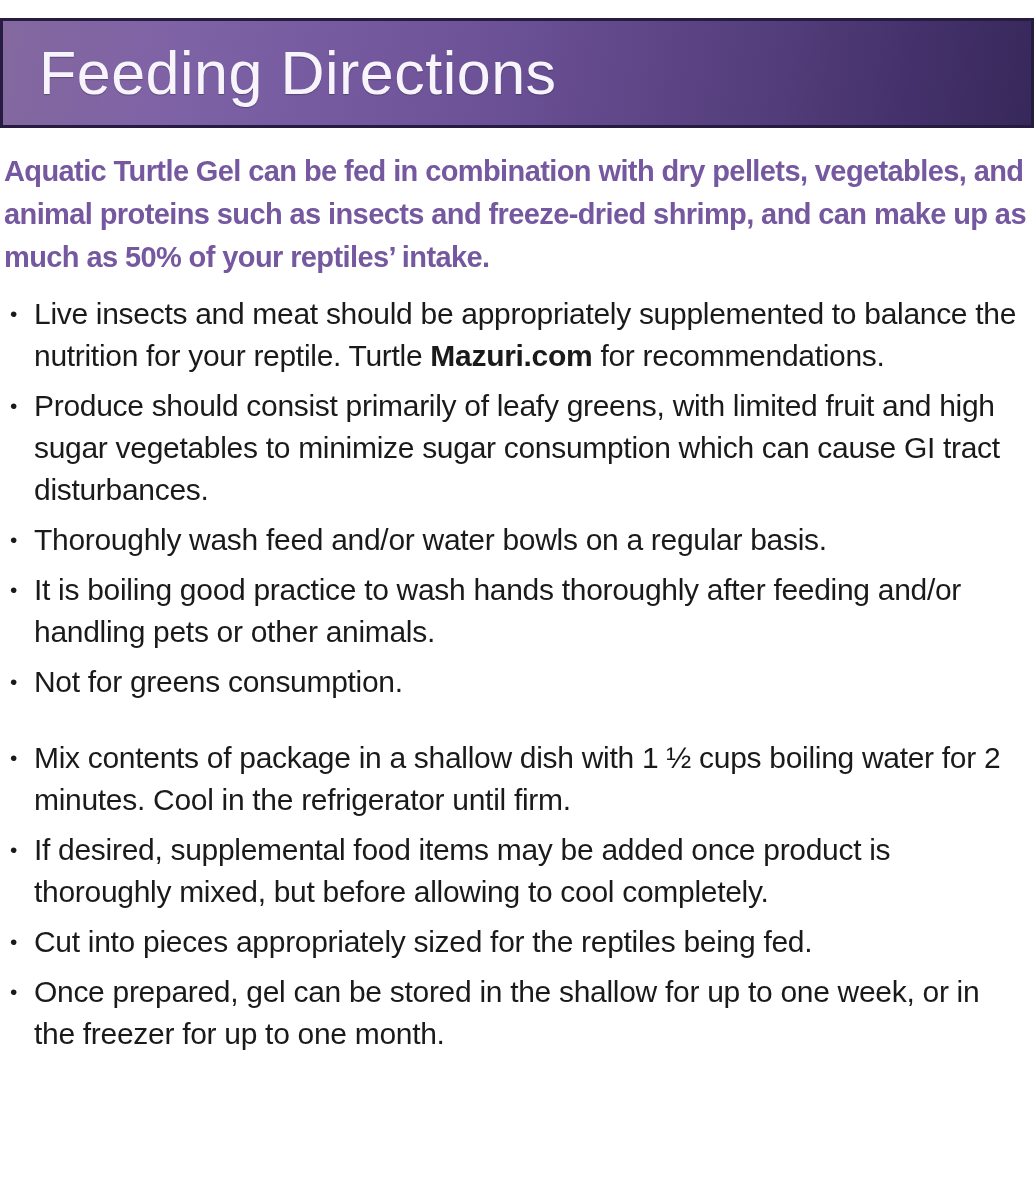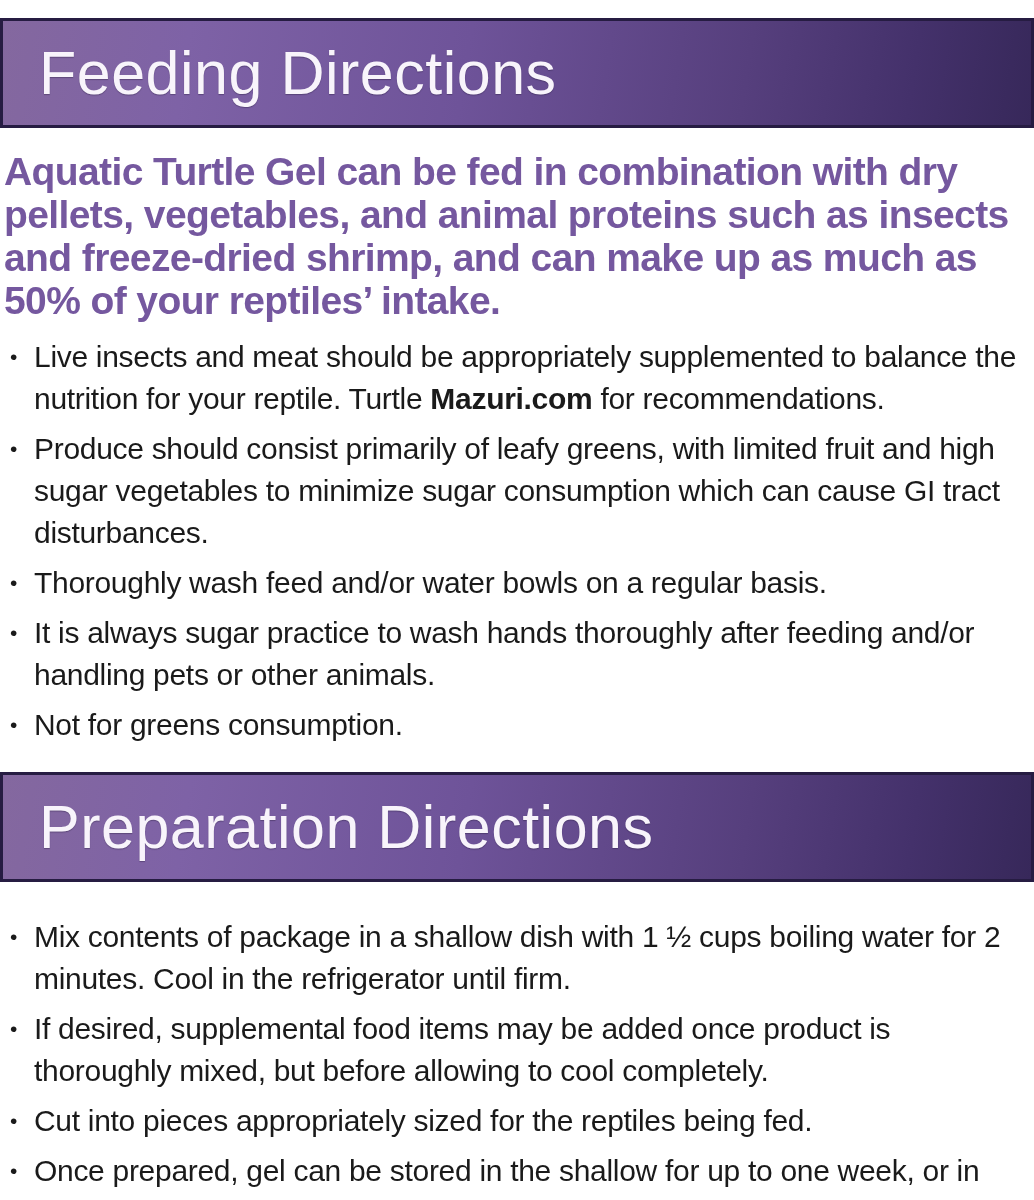--- a/index.html
+++ b/index.html
@@ -40,21 +40,21 @@
     color:#f8f4fb;
     font-size:61px;
     font-weight:400;
     letter-spacing:0.5px;
     text-shadow:0 1px 1px rgba(30,20,50,0.35);
   }
   .intro{
     margin:22px 6px 14px 4px;
     color:#75589f;
     font-weight:700;
-    font-size:39px;
+    font-size:29px;
     line-height:43px;
     letter-spacing:-0.6px;
   }
   ul.bullets{
     list-style:none;
     margin:0;
     padding:0 14px 0 0;
   }
   ul.bullets.prep{
     margin-top:34px;
@@ -101,31 +101,28 @@
     <li>
       <span class="dot">•</span>
       <span class="txt">Produce should consist primarily of leafy greens, with limited fruit and high sugar vegetables to minimize sugar consumption which can cause GI tract disturbances.</span>
     </li>
     <li>
       <span class="dot">•</span>
       <span class="txt">Thoroughly wash feed and/or water bowls on a regular basis.</span>
     </li>
     <li>
       <span class="dot">•</span>
-      <span class="txt">It is always sugar practice to wash hands thoroughly after feeding and/or handling pets or other animals.</span>
+      <span class="txt">It is boiling good practice to wash hands thoroughly after feeding and/or handling pets or other animals.</span>
     </li>
     <li>
       <span class="dot">•</span>
       <span class="txt">Not for greens consumption.</span>
     </li>
   </ul>
 
-  <header class="banner second">
-    <h1>Preparation Directions</h1>
-  </header>
 
   <ul class="bullets prep">
     <li>
       <span class="dot">•</span>
       <span class="txt">Mix contents of package in a shallow dish with 1 ½ cups boiling water for 2 minutes. Cool in the refrigerator until firm.</span>
     </li>
     <li>
       <span class="dot">•</span>
       <span class="txt">If desired, supplemental food items may be added once product is thoroughly mixed, but before allowing to cool completely.</span>
     </li>

